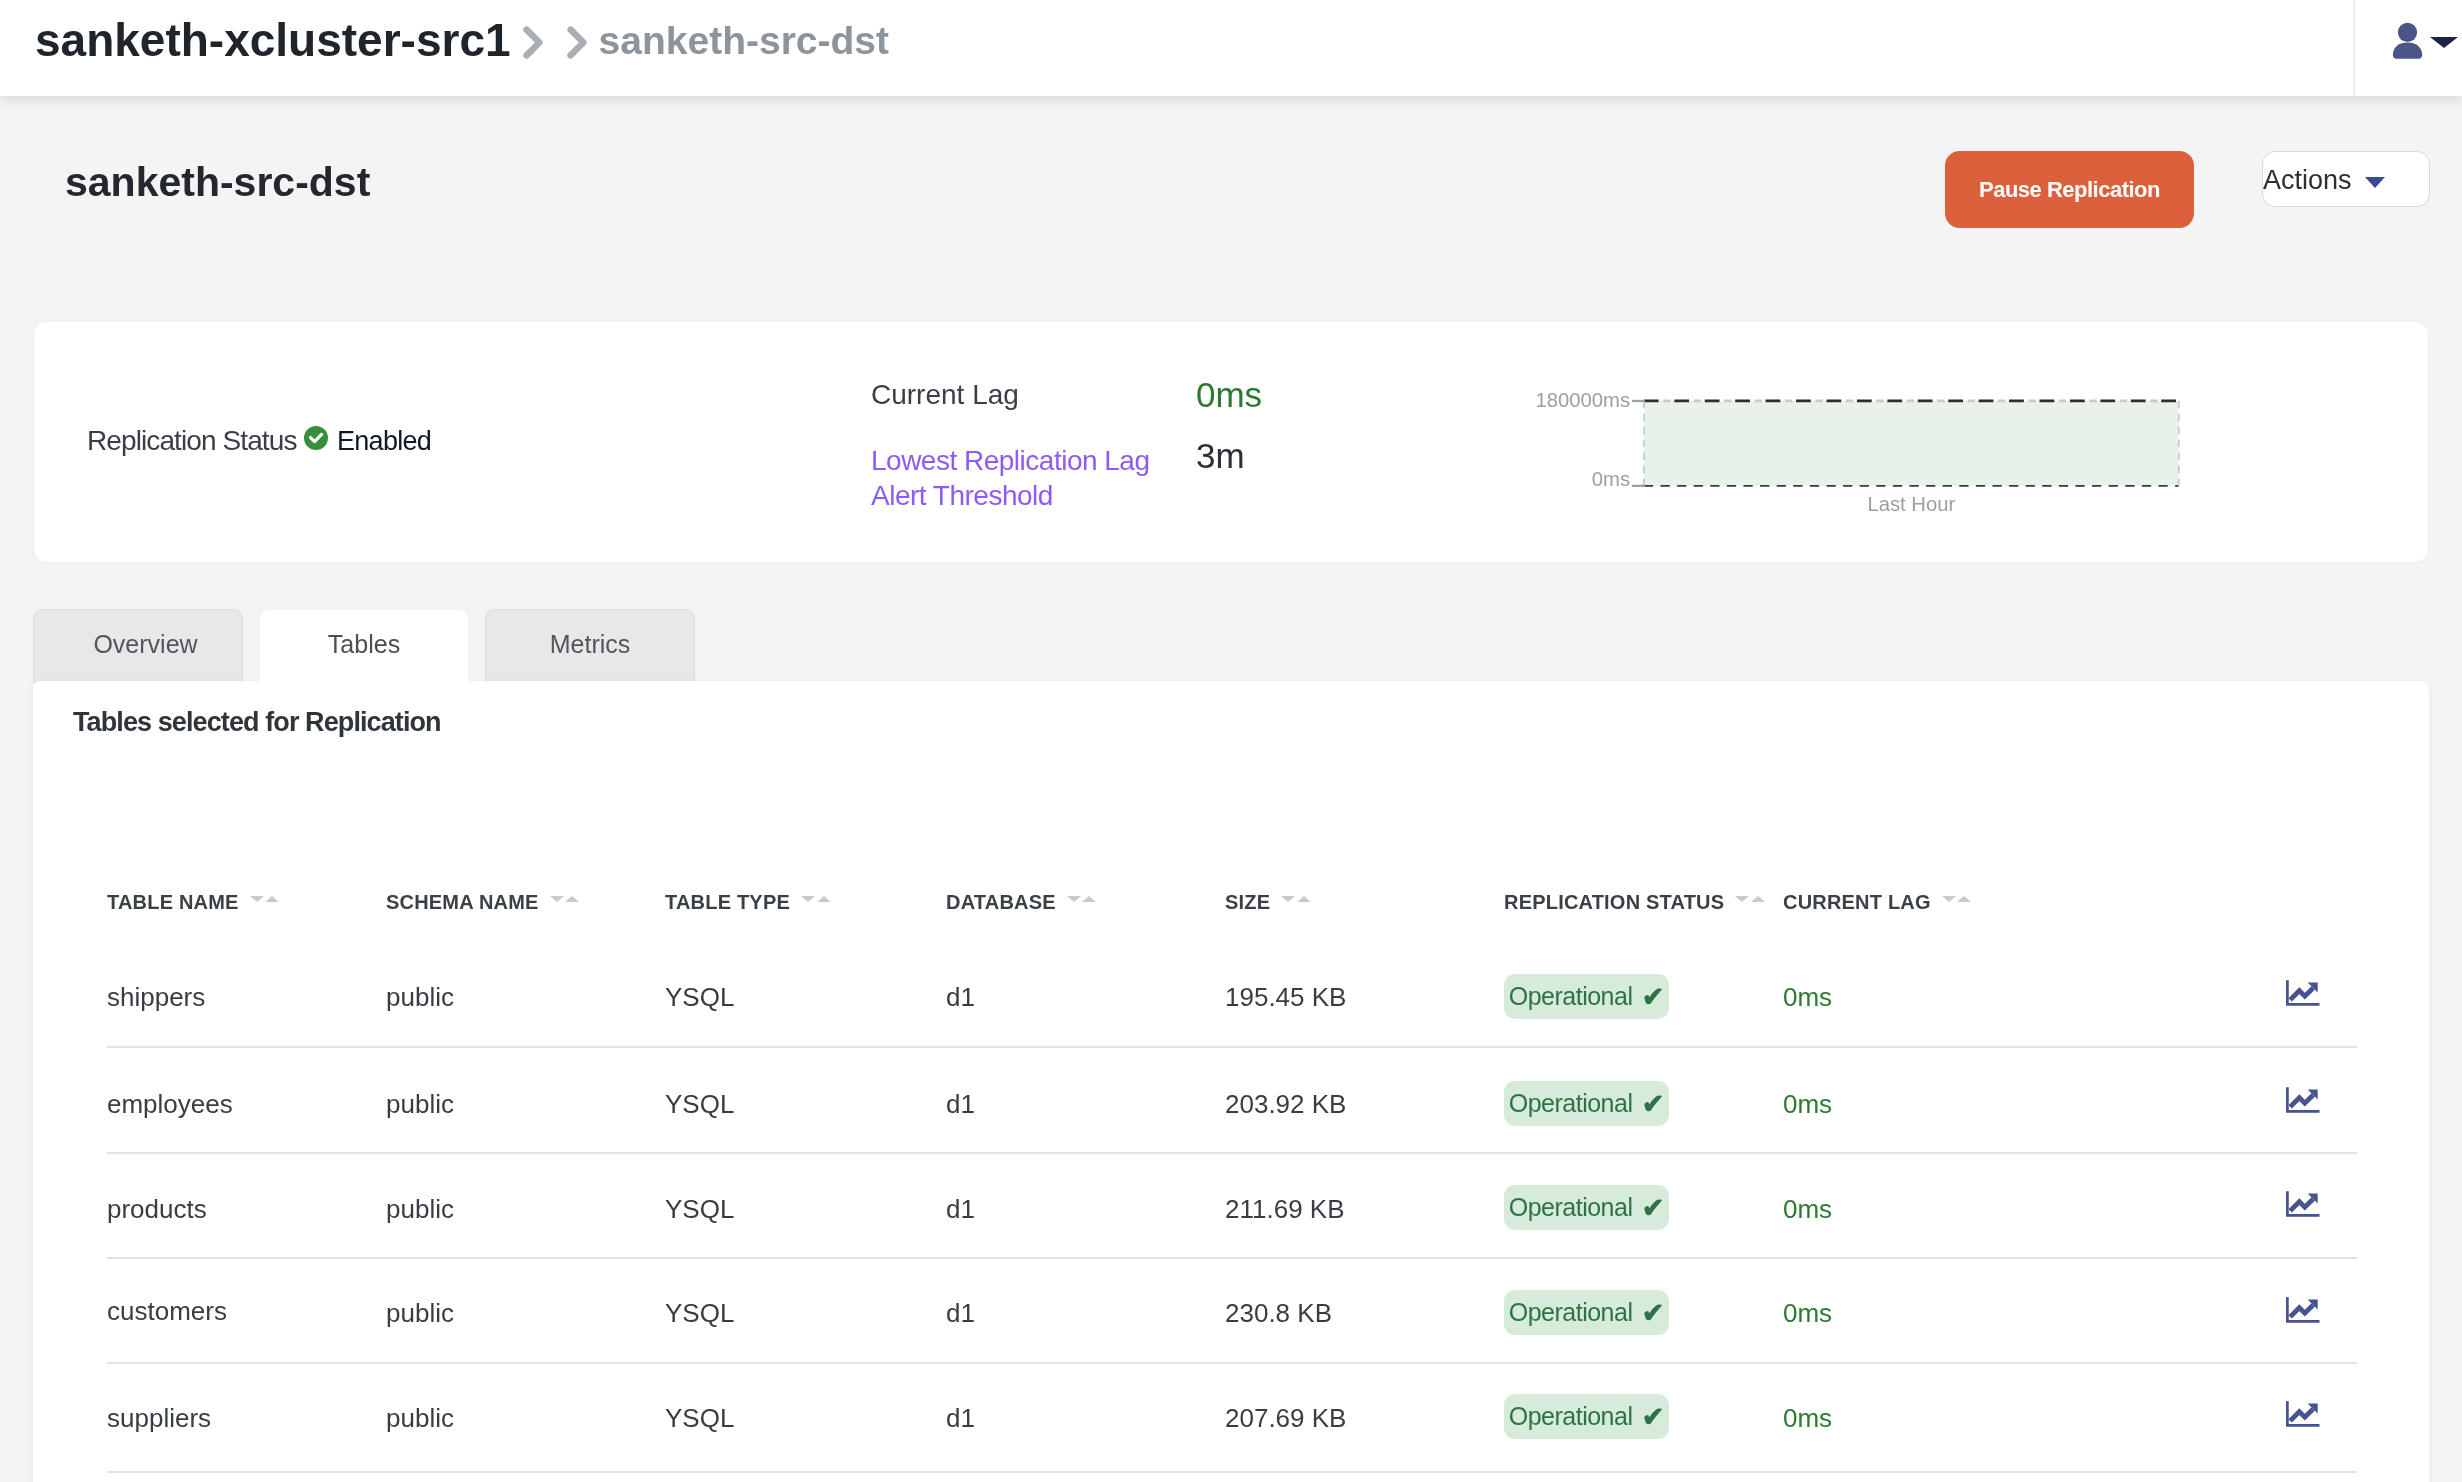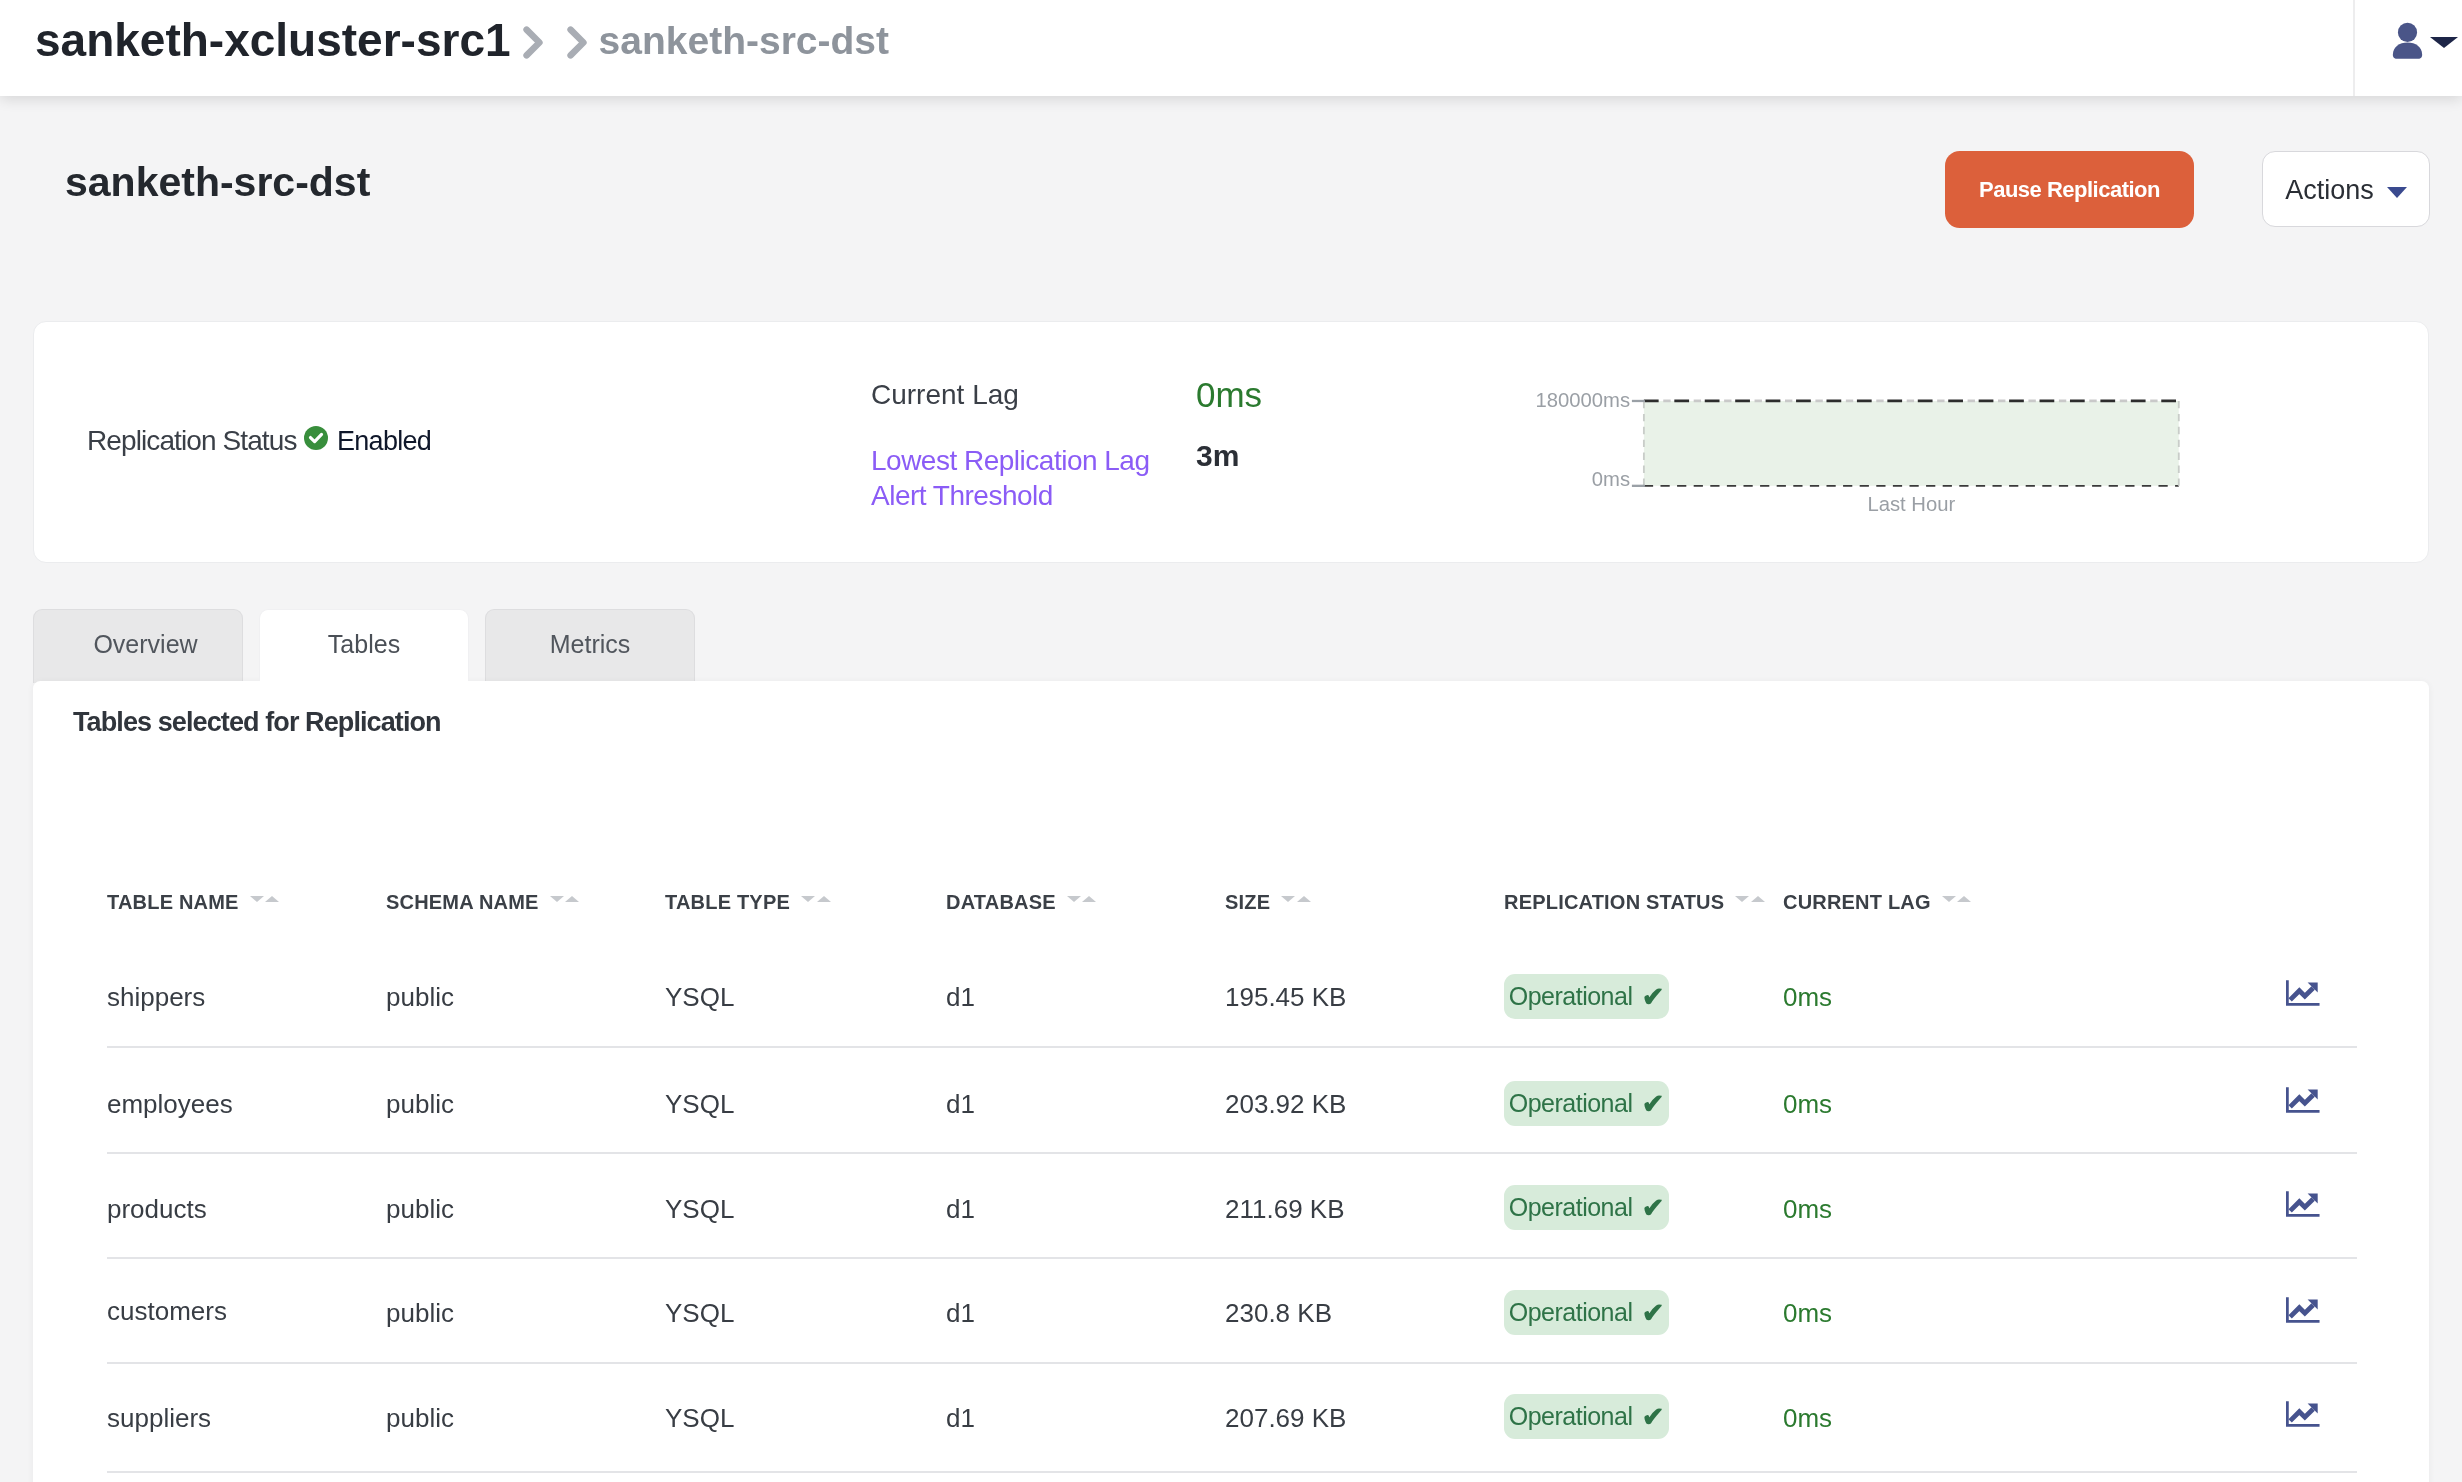--- a/index.html
+++ b/index.html
@@ -11,32 +11,32 @@
   .crumb1 { font-size:46px; font-weight:800; color:#20242b; position:relative; top:-8.3px; }
   .crumb2 { font-size:39px; font-weight:700; color:#8e949c; position:relative; top:-7.4px; }
   .chev { display:inline-block; margin:0 10px; position:relative; top:-3.7px; }
   .navsep { position:absolute; left:2353px; top:0; width:1.8px; height:96px; background:#ededee; }
   .usericon { position:absolute; left:2392px; top:22px; }
   .navcaret { position:absolute; left:2430px; top:37px; width:0; height:0; border-left:14px solid transparent; border-right:14px solid transparent; border-top:11px solid #1d2547; }
 
   
   .pagetitle { position:absolute; left:65px; top:162px; font-size:41px; font-weight:700; color:#24282e; line-height:41px; }
   .btn-pause { position:absolute; left:1945px; top:151px; width:249px; height:77px; background:#dc603b; border-radius:14.8px; color:#fff; font-size:22px; font-weight:700; letter-spacing:-0.5px; text-align:center; line-height:77px; }
-  .btn-actions { position:absolute; left:2262px; top:151px; width:168px; height:76px; background:#fff; border:1.8px solid #d8d8dc; border-radius:13px; display:flex; align-items:center; justify-content:center; padding-top:3.7px; font-size:27px; color:#2a2e35; }
+  .btn-actions { position:absolute; left:2262px; top:151px; width:168px; height:56px; background:#fff; border:1.8px solid #d8d8dc; border-radius:13px; display:flex; align-items:center; justify-content:flex-start; padding-top:3.7px; font-size:27px; color:#2a2e35; }
   .btn-actions .caret { width:0; height:0; border-left:10px solid transparent; border-right:10px solid transparent; border-top:11px solid #3a4a8f; margin-left:13px; margin-top:3.7px; }
 
   
   .card { position:absolute; left:33px; top:321px; width:2396px; height:242px; background:#fff; border:1.8px solid #ebecee; border-radius:13px; }
   .rs-label { position:absolute; left:53px; top:105px; font-size:28px; letter-spacing:-0.9px; color:#3a3f47; line-height:28px; }
   .rs-check { position:absolute; left:270px; top:104px; }
   .rs-enabled { position:absolute; left:303px; top:106px; font-size:27px; letter-spacing:-0.7px; color:#0f172a; line-height:27px; }
   .lag-label1 { position:absolute; left:837px; top:59px; font-size:28px; color:#3a3f47; line-height:28px; }
   .lag-value1 { position:absolute; left:1162px; top:55px; font-size:35px; color:#2b7a2f; line-height:35px; }
   .lag-label2 { position:absolute; left:837px; top:121px; font-size:28px; letter-spacing:-0.5px; color:#8b5cf6; line-height:35px; }
-  .lag-value2 { position:absolute; left:1162px; top:116px; font-size:30px; color:#2b2f36; line-height:35px;font-weight:bold; }
+  .lag-value2 { position:absolute; left:1162px; top:116px; font-size:35px; color:#2b2f36; line-height:35px; }
   .chart { position:absolute; left:1453px; top:55px; width:738px; height:166px; }
 
   
   .tab { position:absolute; top:609px; height:74px; background:#e8e8e9; border:1.8px solid #dddddf; border-bottom:none; border-radius:9.2px 9.2px 0 0; text-align:center; font-size:25px; color:#51565d; line-height:68px; }
   .tab.active { background:#fff; border-color:#f0f0f2; height:72px; z-index:30; color:#4a4f56; }
   #tab1 { left:33px; width:210px;padding-left:15px; }
   #tab2 { left:259px; width:210px; }
   #tab3 { left:485px; width:210px; }
 
   

